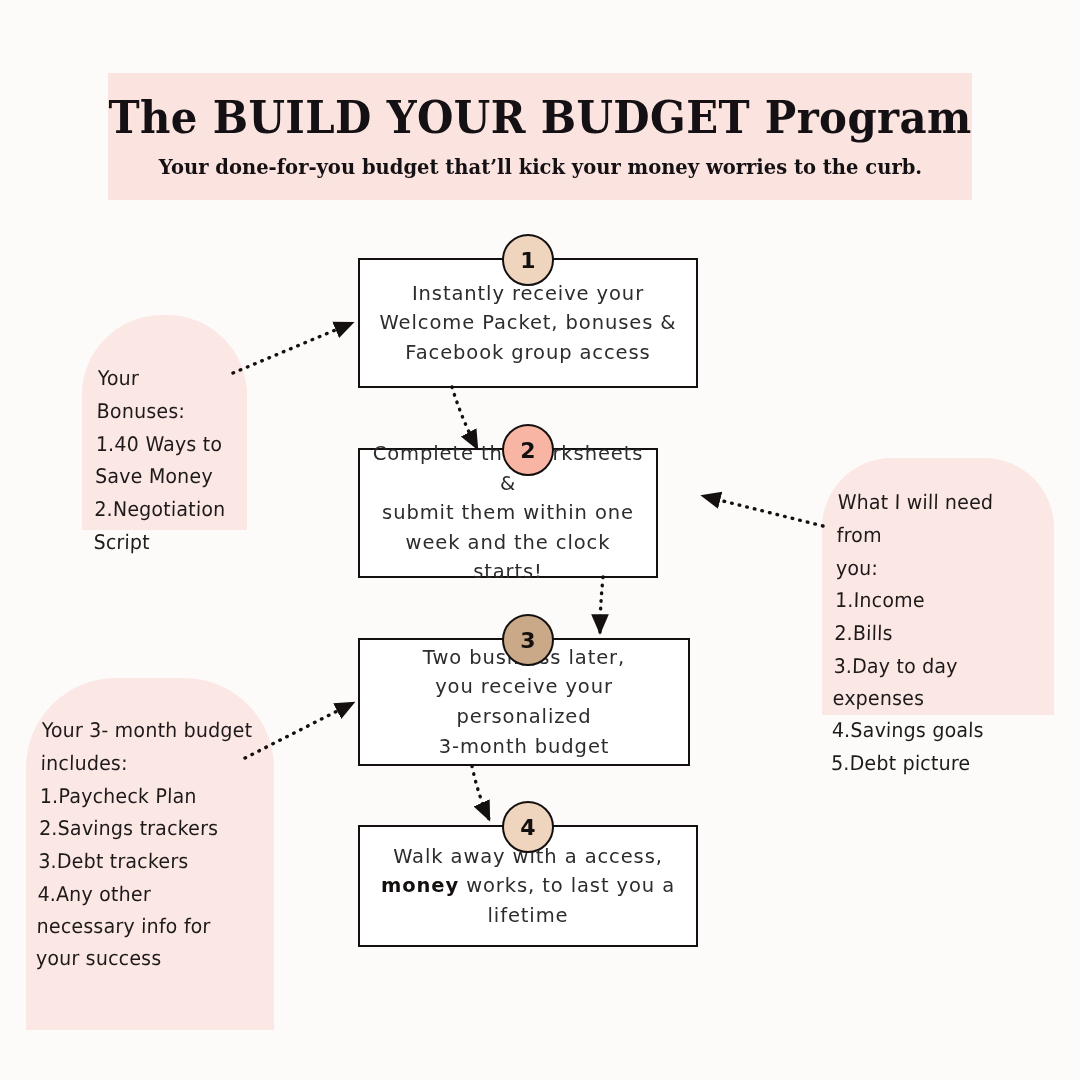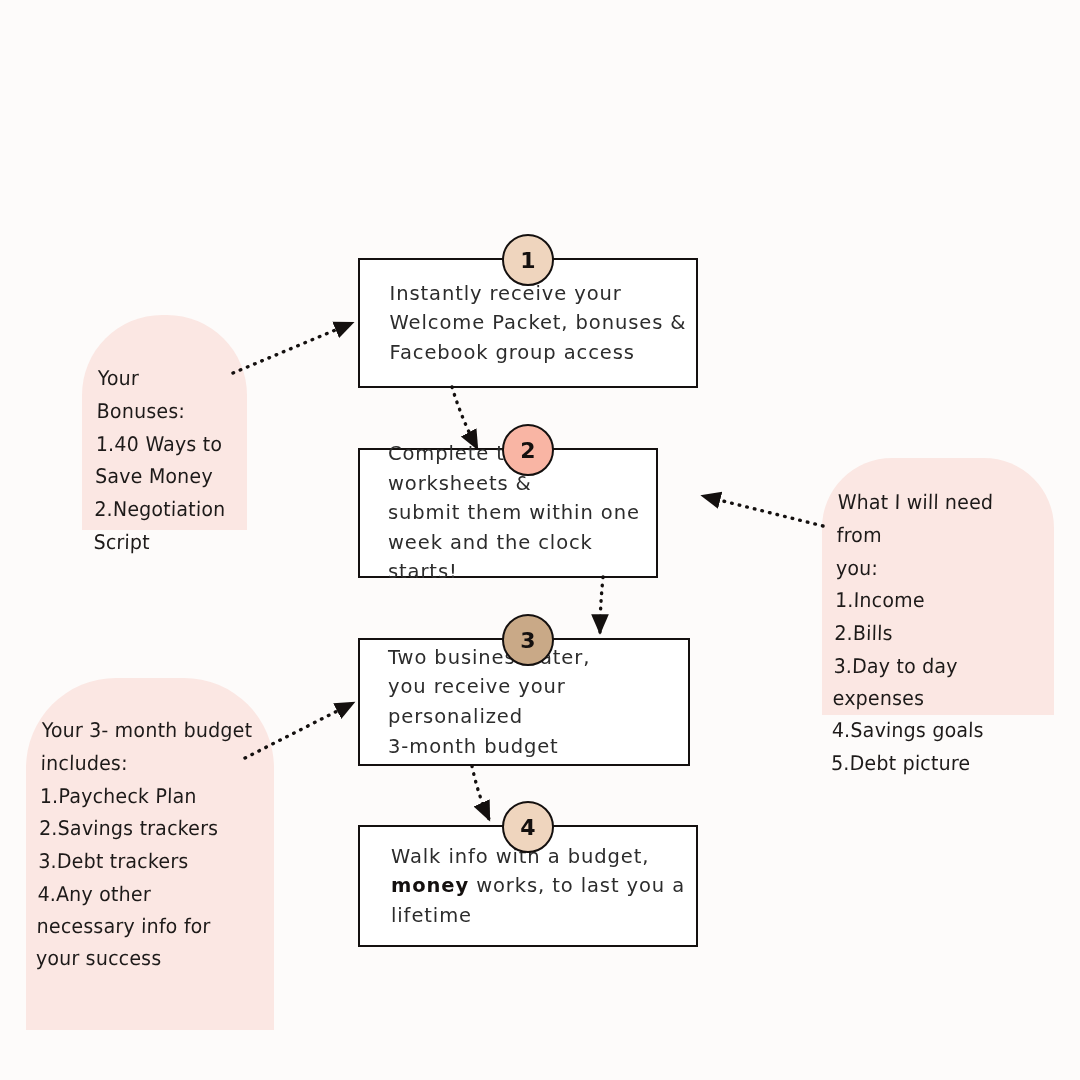--- a/index.html
+++ b/index.html
@@ -56,22 +56,21 @@
 
   
   .flow-box {
     position: absolute;
     box-sizing: border-box;
     border: 2.5px solid #14100F;
     background: #FFFFFF;
     display: flex;
     align-items: center;
     justify-content: center;
-    text-align: left;
-    padding-left: 20px;
+    text-align: center;
   }
   .flow-text {
     font-family: "DejaVu Sans", sans-serif;
     font-size: 19.5px;
     line-height: 1.52;
     color: #2C2C2C;
     letter-spacing: 0.9px;
     padding: 0 8px;
     white-space: pre-line;
   }
@@ -121,20 +120,24 @@
     height: 1080px;
     pointer-events: none;
     z-index: 4;
   }
 </style>
 </head>
 <body>
 
 <div id="canvas">
 
+  <div class="header-banner">
+    <div class="header-title">The BUILD YOUR BUDGET Program</div>
+    <div class="header-sub">Your done-for-you budget that’ll kick your money worries to the curb.</div>
+  </div>
 
   <svg id="arrows" viewBox="0 0 1080 1080">
     <defs>
       <marker id="ah" markerWidth="7" markerHeight="7" refX="5.2" refY="3" orient="auto" markerUnits="strokeWidth">
         <path d="M0,0.4 L6,3 L0,5.6 Z" fill="#14100F"></path>
       </marker>
     </defs>
 
     <path d="M233,373 L352,323" stroke="#14100F" stroke-width="3.4" fill="none" stroke-dasharray="0.6 7.2" stroke-linecap="round" marker-end="url(#ah)"></path>
 
@@ -199,21 +202,21 @@
   <div class="flow-box" style="left:358px; top:638px; width:332px; height:128px;">
     <div class="flow-text">Two business later,
 you receive your personalized
 3-month budget</div>
   </div>
   <div class="step-badge" style="left:502px; top:614px; background:#C9A987;">
     <span>3</span>
   </div>
 
   <div class="flow-box" style="left:358px; top:825px; width:340px; height:122px;">
-    <div class="flow-text"><span>Walk info with a budget,
+    <div class="flow-text"><span>Walk away with a access,
 </span><b>money</b><span> works, to last you a
 lifetime</span></div>
   </div>
   <div class="step-badge" style="left:502px; top:801px; background:#EFD5BE;">
     <span>4</span>
   </div>
 
 </div>
 
 </body></html>

